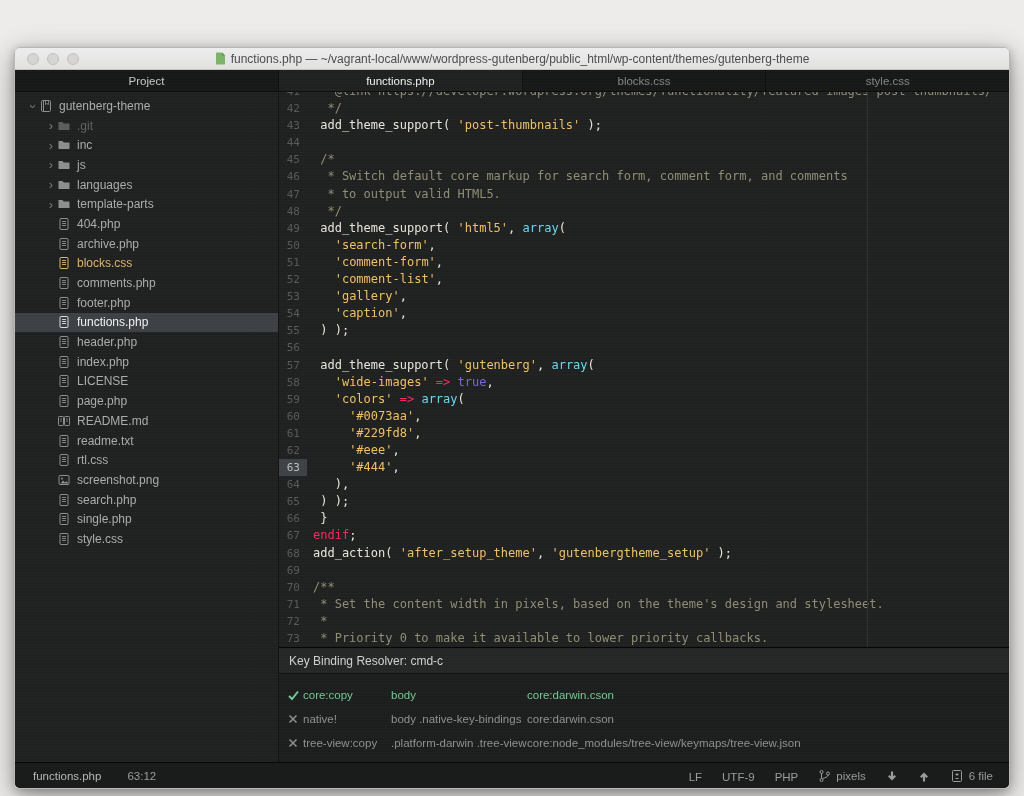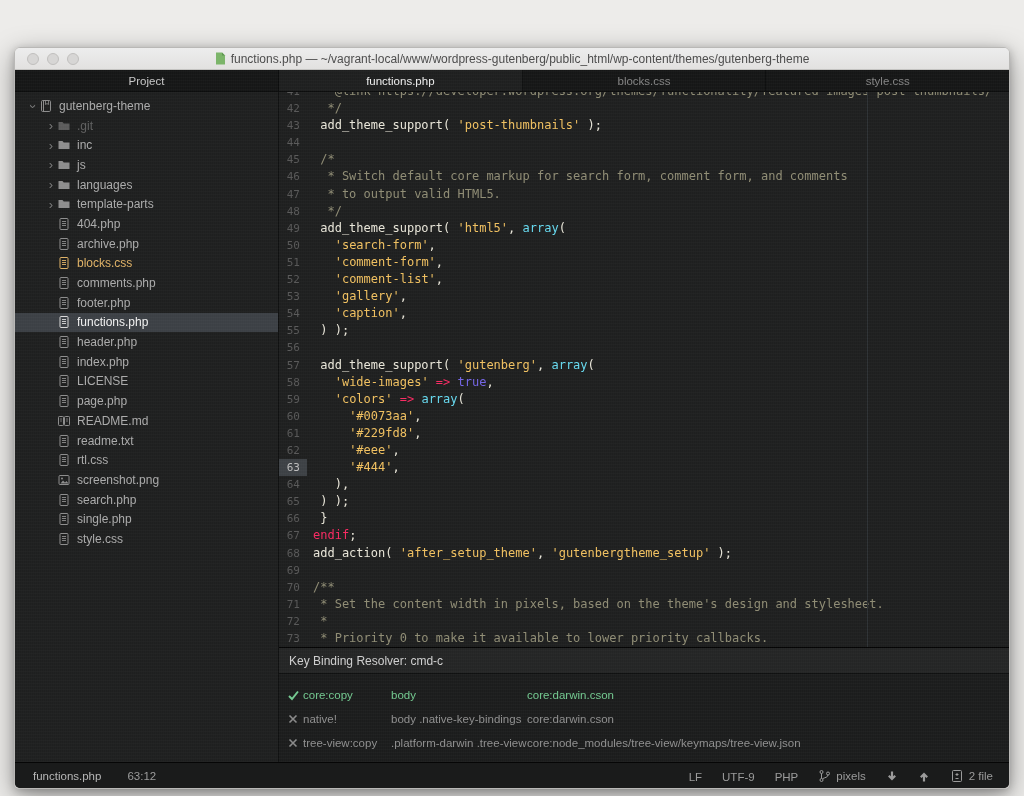--- a/index.html
+++ b/index.html
@@ -564,19 +564,19 @@
               </svg>
             </span>
           </div>
           <div class="sb-item">
             <span style="display:flex">
               <svg width="14" height="14" viewBox="0 0 14 14" fill="none">
                 <rect x="2.5" y="1.5" width="9" height="11" rx="1" stroke="#9b9b9b"></rect>
                 <path d="M7 4v3M5.5 5.5h3M5.5 9.5h3" stroke="#9b9b9b"></path>
               </svg>
             </span>
-            <span>2 file</span>
+            <span>6 file</span>
           </div>
         </div>
     </div>
 
   </div>
 </div>
 
 </body></html>

